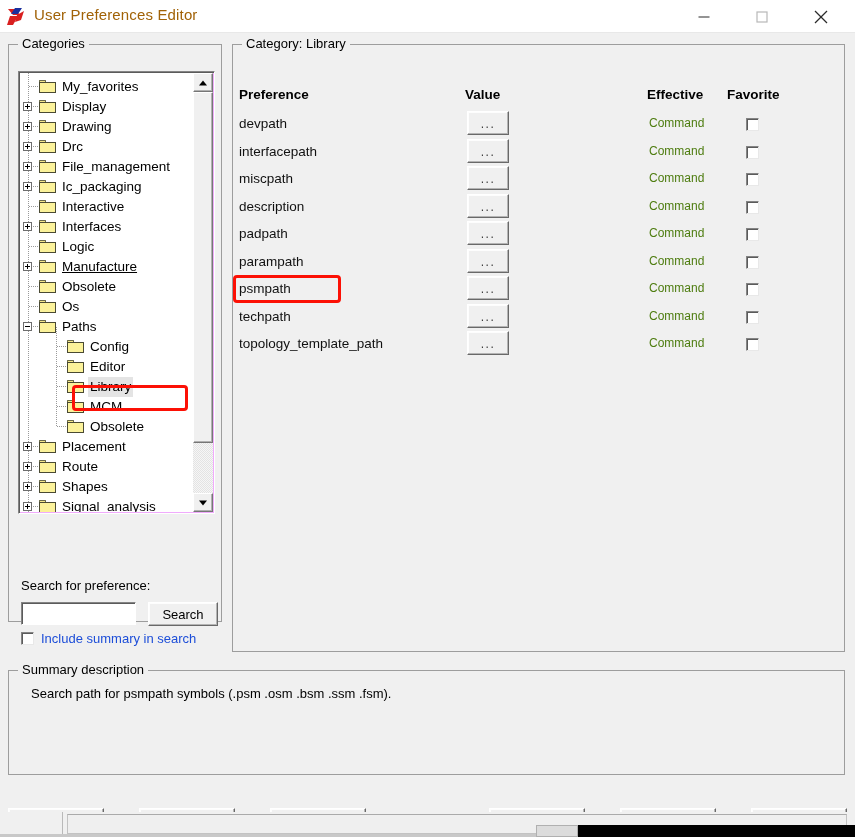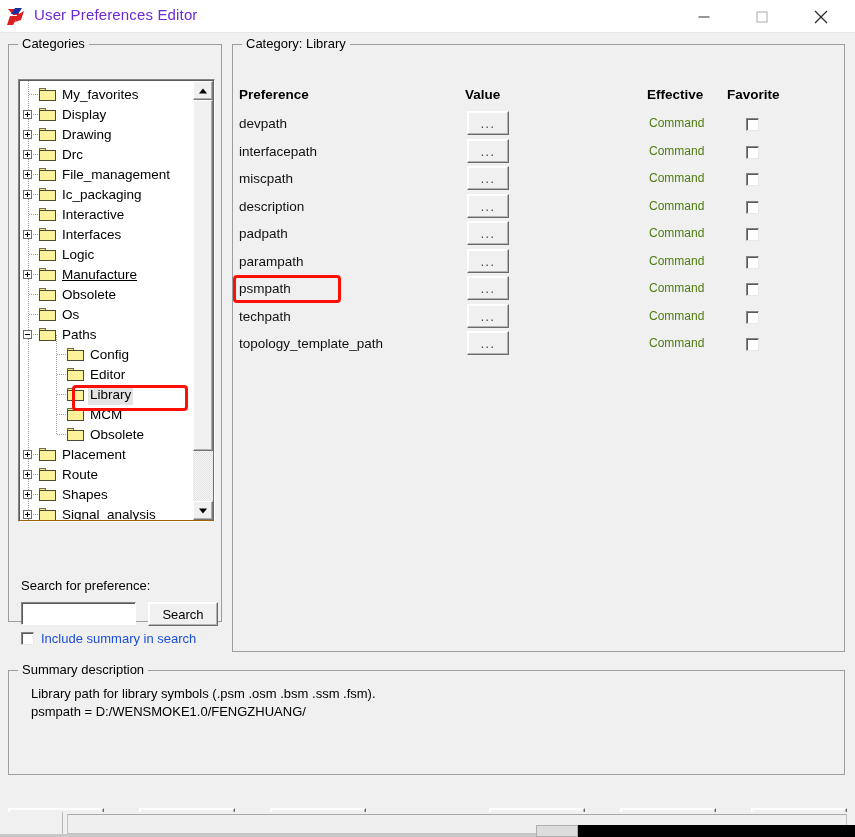--- a/index.html
+++ b/index.html
@@ -24,21 +24,21 @@
     width: 855px; height: 33px;
     background: #ffffff;
     border-bottom: 1px solid #e8e8e8;
   }
   .title-icon {
     position: absolute; left: 6px; top: 6px;
     width: 22px; height: 22px;
   }
   .title-text {
     position: absolute; left: 34px; top: 6px;
-    font-size: 15px; color: #6d28d9;
+    font-size: 15px; color: #a16207;
     letter-spacing: 0.15px;
     white-space: nowrap;
   }
   .wbtn {
     position: absolute; top: 0;
     width: 46px; height: 33px;
     cursor: default;
   }
   .wbtn svg { position:absolute; left:50%; top:50%; transform: translate(-50%,-50%); }
   .wbtn-min  { left: 681px; }
@@ -67,23 +67,23 @@
     color: #000;
     white-space: nowrap;
   }
   .gb-categories { left: 8px; top: 11px; width: 214px; height: 578px; }
   .gb-category   { left: 232px; top: 11px; width: 613px; height: 608px; }
   .gb-summary    { left: 8px; top: 637px; width: 837px; height: 105px; }
 
   
   .tree-outer {
     position: absolute;
-    left: 9px; top: 34px;
+    left: 9px; top: 26px;
     width: 197px; height: 443px;
-    background: #a16207;
+    background: #f0abfc;
     border: 1px solid #848484;
     border-right-color: #ffffff;
     border-bottom-color: #ffffff;
     box-shadow: inset 1px 1px 0 #5b5b5b;
     overflow: hidden;
   }
   .tree-inner {
     position: absolute;
     left: 1px; top: 1px;
     width: 174px; height: 439px;
@@ -651,22 +651,21 @@
           <div class="fav-chk" style="left: 513px; top: 265.5px;"></div>
           <div class="pref-name" style="left: 6px; top: 291px;">topology_template_path</div>
           <div class="dots-btn" style="left: 234px; top: 286px;">...</div>
           <div class="eff-val" style="left: 416px; top: 291px;">Command</div>
           <div class="fav-chk" style="left: 513px; top: 293px;"></div>
         </div>
     </div>
 
     <div class="groupbox gb-summary">
       <span class="gb-legend">Summary description</span>
-      <div class="summary-line" style="top:15px;">Library path for library symbols (.psm .osm .bsm .ssm .fsm).</div>
-      <div class="summary-line" style="top:33px;">psmpath = D:/WENSMOKE1.0/FENGZHUANG/</div>
+      <div class="summary-line" style="top:15px;">Search path for psmpath symbols (.psm .osm .bsm .ssm .fsm).</div>
     </div>
 
     <button class="btn bbtn" style="left:8px;">OK</button>
     <button class="btn bbtn" style="left:139px;">Cancel</button>
     <button class="btn bbtn" style="left:270px;">Apply</button>
     <button class="btn bbtn" style="left:489px;">List All</button>
     <button class="btn bbtn" style="left:620px;">Info...</button>
     <button class="btn bbtn" style="left:751px;">Help</button>
   </div>
 

